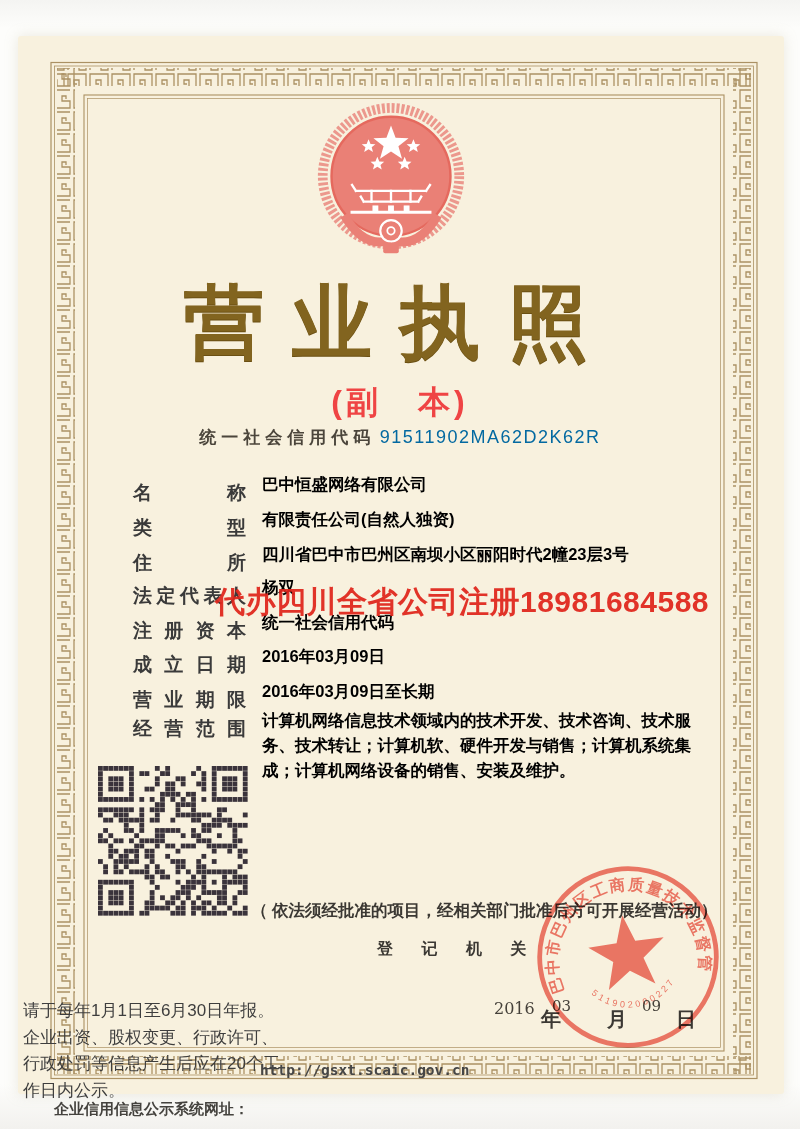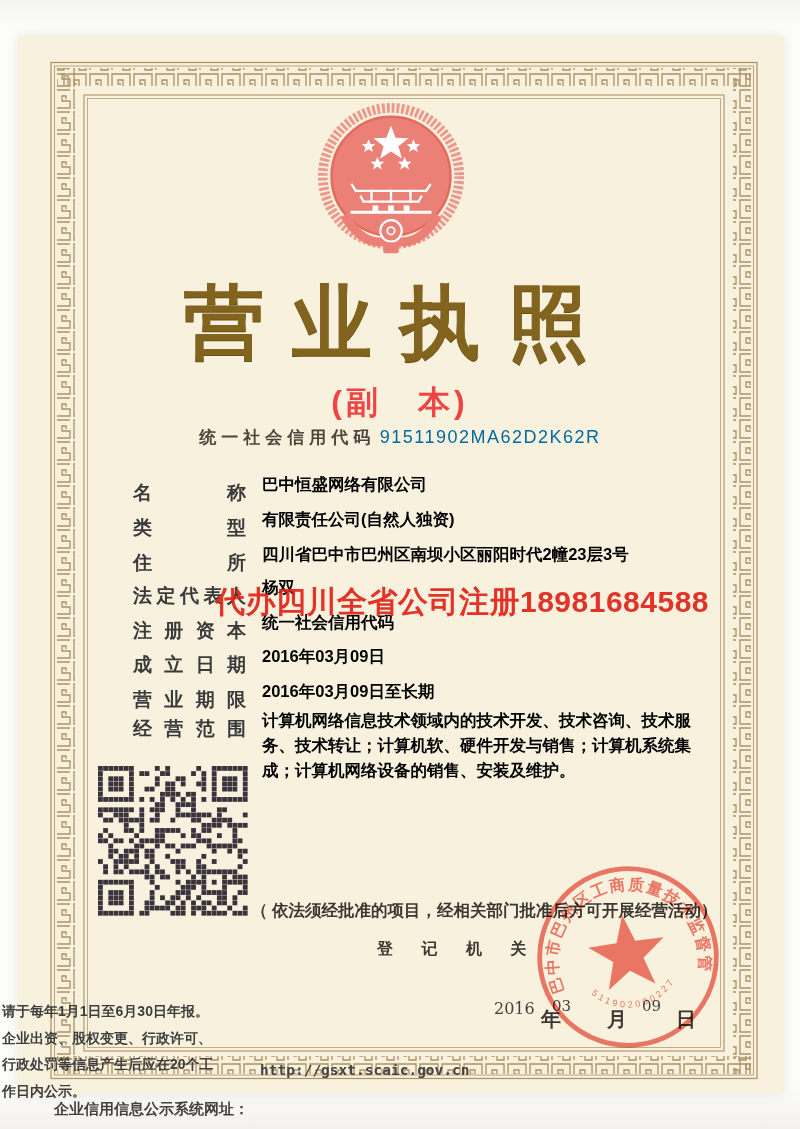--- a/index.html
+++ b/index.html
@@ -64,22 +64,22 @@
   .d-month{left:607px;top:1006px;}
   .d-day-num{left:642px;top:997px;}
   .d-day{left:676px;top:1006px;}
   
   .seal{
     position:absolute;left:532px;top:861px;width:192px;height:192px;
     transform:rotate(-8deg);opacity:.88;mix-blend-mode:multiply;
   }
   
   .note{
-    position:absolute;left:2px;top:998px;width:330px;
-    font-size:14px;font-weight:700;color:#3e3e3e;line-height:26.5px;
+    position:absolute;left:23px;top:998px;width:330px;
+    font-size:17px;font-weight:400;color:#3e3e3e;line-height:26.5px;
   }
   .publicity-label{position:absolute;left:54px;top:1091px;font-size:15px;font-weight:600;color:#44423e;white-space:nowrap;margin-top:9px;}
   .publicity-url{position:absolute;left:224px;top:1062px;font-size:14.5px;font-weight:700;color:#464646;font-family:"DejaVu Sans Mono","Liberation Mono",monospace;white-space:nowrap;padding-left:36px;}
   .producer{position:absolute;right:55px;top:1087px;font-size:15px;font-weight:600;color:#44423e;white-space:nowrap;}
 </style>
 </head>
 <body>
 
 <div id="doc">
 

